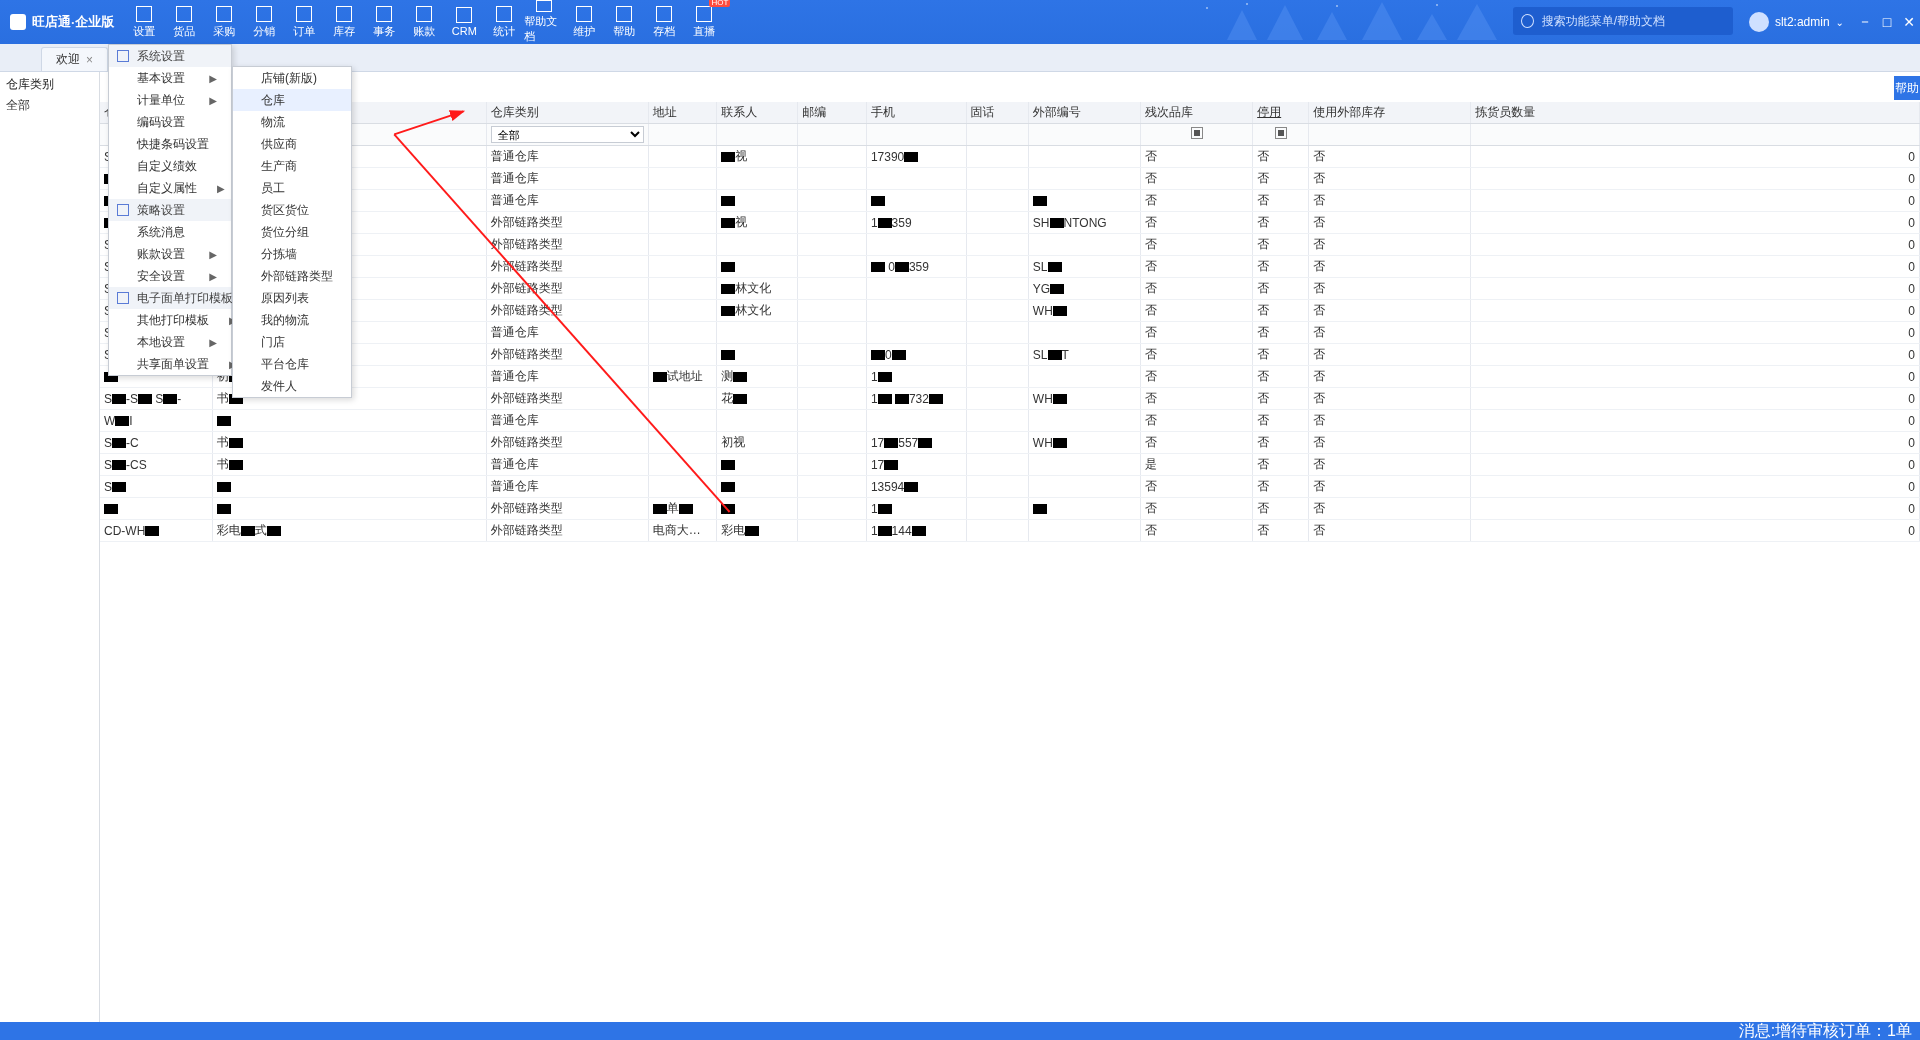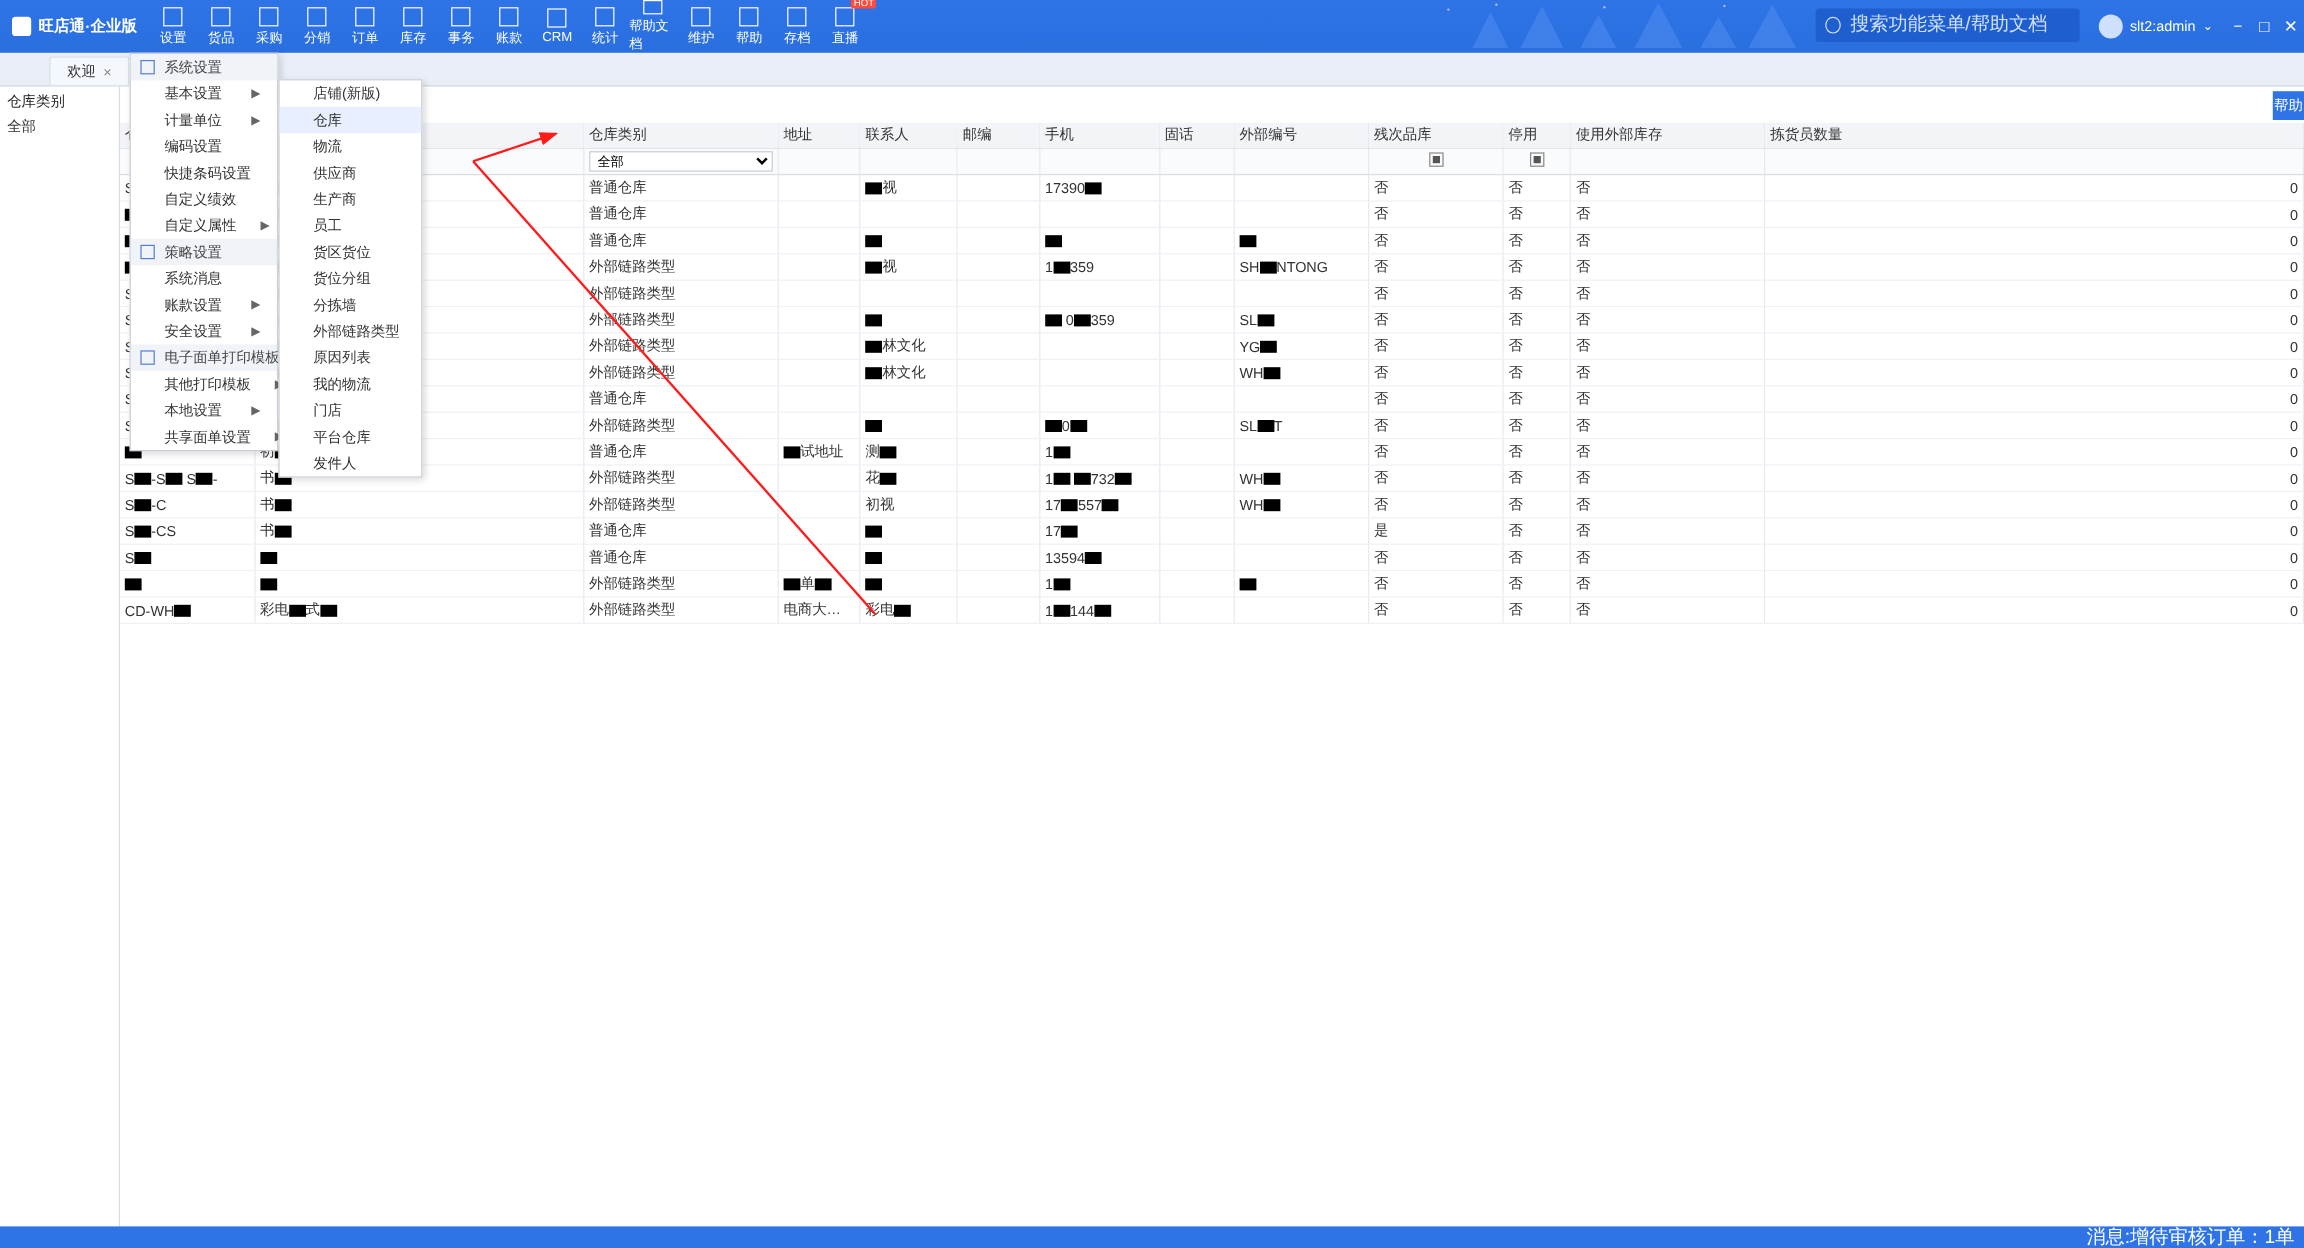--- a/index.html
+++ b/index.html
@@ -9,21 +9,21 @@
   .brand{display:flex;align-items:center;padding:0 10px;font-weight:bold;font-size:13px;white-space:nowrap}
   .brand .logo{width:16px;height:16px;background:#fff;border-radius:3px;margin-right:6px}
   .ribbon-items{display:flex}
   .ribbon-item{width:40px;display:flex;flex-direction:column;align-items:center;justify-content:center;font-size:11px;cursor:pointer}
   .ribbon-item .ic{width:16px;height:16px;border:1px solid #fff;margin-bottom:2px}
   .ribbon-item.hot{position:relative}
   .ribbon-item.hot::after{content:"HOT";position:absolute;top:-2px;right:-6px;background:#ff4b3e;color:#fff;font-size:8px;padding:0 2px;border-radius:2px}
   .ribbon-spacer{flex:1;position:relative;overflow:hidden}
   .trees{position:absolute;right:0;top:0;bottom:0;width:320px;opacity:.55}
   .search{display:flex;align-items:center;margin:7px 6px;background:#1e5ecf;border-radius:3px;padding:0 8px;height:28px;width:220px}
-  .search input{background:transparent;border:none;outline:none;color:#fff;font-size:16px;width:100%}
+  .search input{background:transparent;border:none;outline:none;color:#fff;font-size:12px;width:100%}
   .search input::placeholder{color:#cfe0ff}
   .search .ic{width:14px;height:14px;border:1px solid #cfe0ff;border-radius:50%;margin-right:6px}
   .user{display:flex;align-items:center;padding:0 10px;font-size:12px;cursor:pointer}
   .user .av{width:20px;height:20px;border-radius:50%;background:#cfe0ff;margin-right:6px}
   .user .cd{margin-left:6px;font-size:10px}
   .winbtn{width:22px;display:flex;align-items:center;justify-content:center;cursor:pointer;font-size:14px}
   
   .tabstrip{height:28px;background:#e9eef7;border-bottom:1px solid #cfd8e6;display:flex;align-items:flex-end;padding-left:41px}
   .tab{height:24px;padding:0 14px;border:1px solid #cfd8e6;border-bottom:none;background:#f4f7fc;margin-right:2px;display:flex;align-items:center;border-radius:3px 3px 0 0;font-size:12px;cursor:pointer}
   .tab.active{background:#fff}
@@ -187,21 +187,21 @@
               <th style="width: 90px;">仓库编号</th>
               <th style="width: 220px;">仓库名称</th>
               <th style="width: 130px;">仓库类别</th>
               <th style="width: 55px;">地址</th>
               <th style="width: 65px;">联系人</th>
               <th style="width: 55px;">邮编</th>
               <th style="width: 80px;">手机</th>
               <th style="width: 50px;">固话</th>
               <th style="width: 90px;">外部编号</th>
               <th style="width: 90px;">残次品库</th>
-              <th style="width: 45px;">停用</th>
+              <th style="width: 45px; text-decoration: underline;">停用</th>
               <th style="width: 130px;">使用外部库存</th>
               <th style="width: 360px;">拣货员数量</th>
             </tr>
           </thead>
         <tbody id="gridbody">
             <tr class="filter">
               <td></td>
               <td></td>
               <td><select class="fsel"><option>全部</option></select></td>
               <td></td>
@@ -383,20 +383,35 @@
             <tr>
               <td>S<span class="redact"></span>-S<span class="redact"></span>  S<span class="redact"></span>-</td>
               <td>书<span class="redact"></span></td>
               <td>外部链路类型</td>
               <td></td>
               <td>花<span class="redact"></span></td>
               <td></td>
               <td>1<span class="redact"></span> <span class="redact"></span>732<span class="redact"></span></td>
               <td></td>
               <td>WH<span class="redact"></span></td>
+              <td>否</td>
+              <td>否</td>
+              <td>否</td>
+              <td class="num">0</td>
+            </tr>
+            <tr>
+              <td>W<span class="redact"></span>I</td>
+              <td><span class="redact"></span></td>
+              <td>普通仓库</td>
+              <td></td>
+              <td></td>
+              <td></td>
+              <td></td>
+              <td></td>
+              <td></td>
               <td>否</td>
               <td>否</td>
               <td>否</td>
               <td class="num">0</td>
             </tr>
             <tr>
               <td>S<span class="redact"></span>-C</td>
               <td>书<span class="redact"></span></td>
               <td>外部链路类型</td>
               <td></td>

